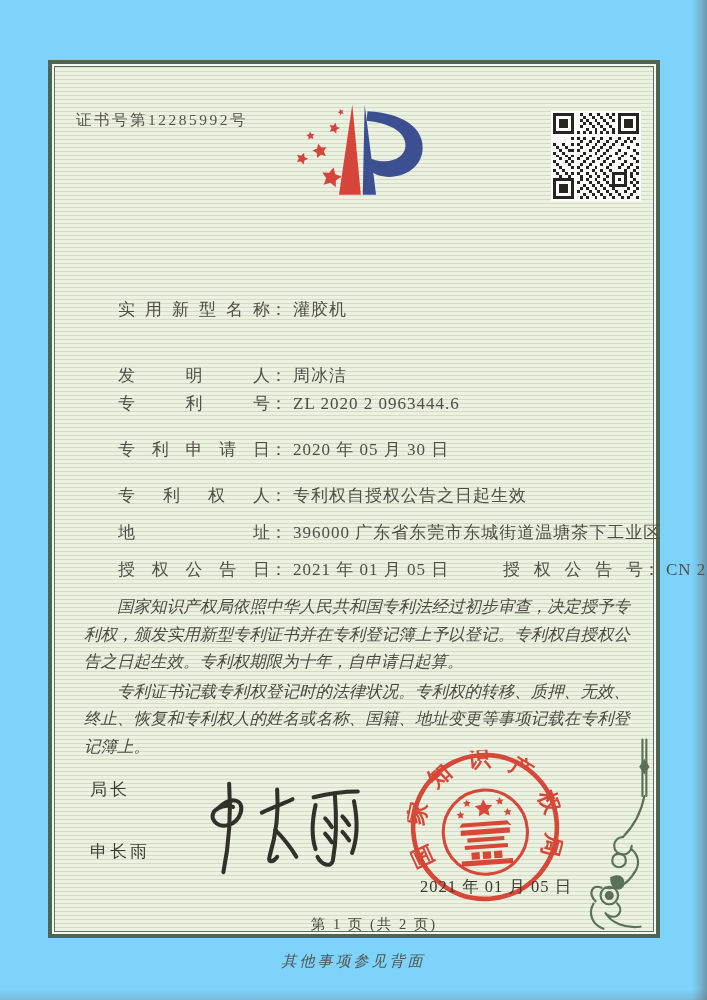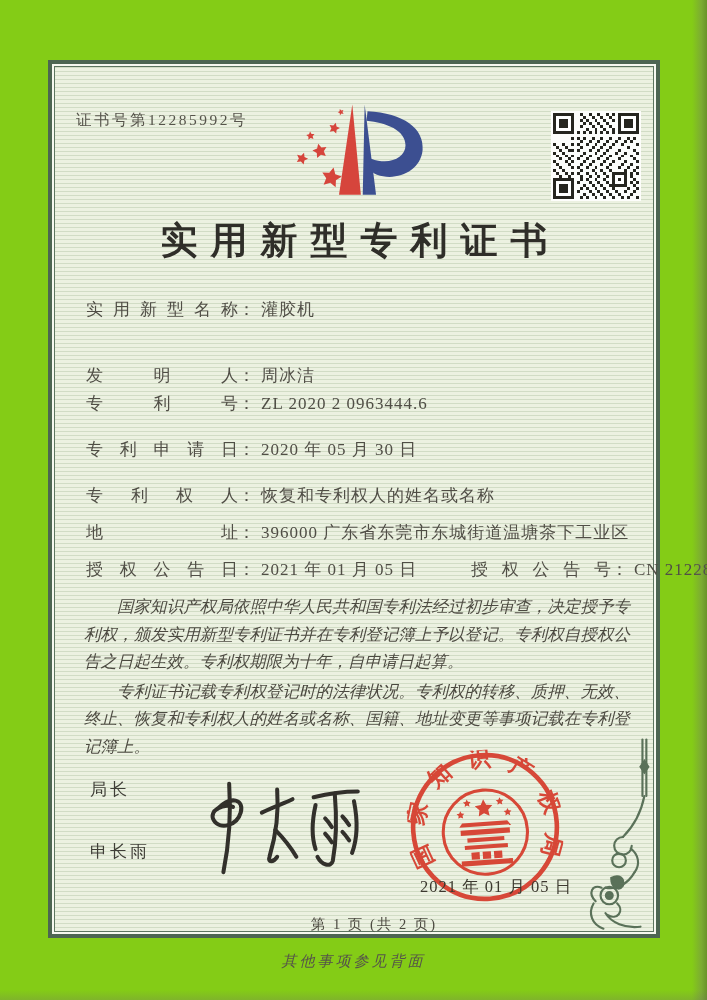--- a/index.html
+++ b/index.html
@@ -1,18 +1,18 @@
 <!DOCTYPE html>
 <html><head>
 <meta charset="utf-8">
 <style>
   html,body{margin:0;padding:0;background:#ffffff;}
   .page{
     position:relative;width:707px;height:1000px;overflow:hidden;
-    background:#84cc16;
+    background:#7dd3fc;
     font-family:"Liberation Serif","DejaVu Serif",serif;
     color:#4d4b43;
   }
   
   .scan-edge-right{position:absolute;right:0;top:0;width:15px;height:100%;z-index:9;
     background:linear-gradient(to right,rgba(0,0,0,0),rgba(110,110,104,.34) 62%,rgba(70,70,66,.42));}
   .scan-edge-bottom{position:absolute;left:0;bottom:0;width:100%;height:10px;z-index:9;
     background:linear-gradient(to bottom,rgba(0,0,0,0),rgba(110,110,104,.25));}
   
   .frame{position:absolute;left:48px;top:60px;width:612px;height:878px;box-sizing:border-box;
@@ -21,21 +21,21 @@
     background-color:#ecf1e1;
     background-image:repeating-linear-gradient(to bottom,rgba(140,166,124,.28) 0 1px,rgba(0,0,0,0) 1px 4px);}
   
   .cert-no{position:absolute;left:76px;top:110px;z-index:2;font-size:15.5px;letter-spacing:2.5px;color:#56544b;}
   .logo{position:absolute;left:282px;top:98px;width:152px;height:108px;z-index:2;}
   .qr{position:absolute;left:551px;top:111px;width:86px;height:86px;z-index:2;background:#fdfdfb;padding:2px;}
   .title{position:absolute;left:48px;top:216px;width:612px;z-index:2;text-align:center;
     font-size:37px;font-weight:700;letter-spacing:13px;text-indent:13px;color:#2f2e29;}
   
   .field-row{position:absolute;left:86px;z-index:2;font-size:17px;white-space:nowrap;color:#504e46;}
-  .flabel{display:inline-block;width:152px;text-align:justify;text-align-last:justify;text-justify:inter-character;vertical-align:bottom;}
+  .flabel{display:inline-block;width:152px;text-align:justify;text-align-last:justify;text-justify:inter-character;vertical-align:bottom;margin-left:32px;}
   .fcolon{display:inline-block;margin-right:6px;}
   .fvalue{letter-spacing:1px;}
   .grant-group{position:absolute;left:385px;top:0;}
   .grant-group .flabel{width:140px;}
   
   .body-text{position:absolute;left:84px;top:594px;width:546px;z-index:2;
     font-size:16.5px;line-height:27.5px;color:#4c4a41;text-align:justify;font-style:italic;font-family:Liberation Mono, monospace;}
   .body-text p{margin:0 0 2px 0;text-indent:33px;}
   
   .officer-title{position:absolute;left:90px;top:778px;z-index:2;font-size:17px;letter-spacing:3px;color:#3f3e37;}
@@ -94,36 +94,35 @@
       <path d="M20,20h5v5h-5z"></path>
     </g>
     <path fill="#ffffff" d="M21,21h3v3h-3z"></path>
     <g fill="#26251f">
       <path d="M22,22h1v1h-1z"></path>
       <path d="M8,6h1v1h-1z M10,6h1v1h-1z M12,6h1v1h-1z M14,6h1v1h-1z M16,6h1v1h-1z M18,6h1v1h-1z M20,6h1v1h-1z M6,8h1v1h-1z M6,10h1v1h-1z M6,12h1v1h-1z M6,14h1v1h-1z M6,16h1v1h-1z M6,18h1v1h-1z M6,20h1v1h-1z"></path>
       <path d="M9,0h1v1h-1z M12,0h1v1h-1z M15,0h1v1h-1z M18,0h1v1h-1z M20,0h1v1h-1z M10,1h1v1h-1z M13,1h1v1h-1z M16,1h1v1h-1z M19,1h1v1h-1z M9,2h1v1h-1z M11,2h1v1h-1z M14,2h1v1h-1z M17,2h1v1h-1z M20,2h1v1h-1z M10,3h1v1h-1z M12,3h1v1h-1z M15,3h1v1h-1z M18,3h1v1h-1z M9,4h1v1h-1z M13,4h1v1h-1z M16,4h1v1h-1z M19,4h1v1h-1z M11,5h1v1h-1z M14,5h1v1h-1z M17,5h1v1h-1z M20,5h1v1h-1z M8,8h1v1h-1z M10,8h1v1h-1z M13,8h1v1h-1z M16,8h1v1h-1z M19,8h1v1h-1z M22,8h1v1h-1z M25,8h1v1h-1z M27,8h1v1h-1z M9,9h1v1h-1z M12,9h1v1h-1z M15,9h1v1h-1z M18,9h1v1h-1z M21,9h1v1h-1z M24,9h1v1h-1z M26,9h1v1h-1z M0,10h1v1h-1z M3,10h1v1h-1z M8,10h1v1h-1z M11,10h1v1h-1z M14,10h1v1h-1z M17,10h1v1h-1z M20,10h1v1h-1z M23,10h1v1h-1z M28,10h1v1h-1z M1,11h1v1h-1z M4,11h1v1h-1z M9,11h1v1h-1z M13,11h1v1h-1z M16,11h1v1h-1z M19,11h1v1h-1z M25,11h1v1h-1z M2,12h1v1h-1z M5,12h1v1h-1z M8,12h1v1h-1z M12,12h1v1h-1z M15,12h1v1h-1z M18,12h1v1h-1z M22,12h1v1h-1z M27,12h1v1h-1z M0,13h1v1h-1z M3,13h1v1h-1z M10,13h1v1h-1z M14,13h1v1h-1z M17,13h1v1h-1z M21,13h1v1h-1z M24,13h1v1h-1z M28,13h1v1h-1z M1,14h1v1h-1z M4,14h1v1h-1z M9,14h1v1h-1z M12,14h1v1h-1z M16,14h1v1h-1z M19,14h1v1h-1z M23,14h1v1h-1z M26,14h1v1h-1z M2,15h1v1h-1z M5,15h1v1h-1z M8,15h1v1h-1z M11,15h1v1h-1z M15,15h1v1h-1z M18,15h1v1h-1z M22,15h1v1h-1z M27,15h1v1h-1z M0,16h1v1h-1z M4,16h1v1h-1z M10,16h1v1h-1z M13,16h1v1h-1z M17,16h1v1h-1z M20,16h1v1h-1z M24,16h1v1h-1z M28,16h1v1h-1z M1,17h1v1h-1z M5,17h1v1h-1z M9,17h1v1h-1z M12,17h1v1h-1z M16,17h1v1h-1z M19,17h1v1h-1z M23,17h1v1h-1z M26,17h1v1h-1z M2,18h1v1h-1z M8,18h1v1h-1z M11,18h1v1h-1z M14,18h1v1h-1z M18,18h1v1h-1z M22,18h1v1h-1z M25,18h1v1h-1z M28,18h1v1h-1z M0,19h1v1h-1z M3,19h1v1h-1z M9,19h1v1h-1z M13,19h1v1h-1z M16,19h1v1h-1z M19,19h1v1h-1z M24,19h1v1h-1z M27,19h1v1h-1z M1,20h1v1h-1z M4,20h1v1h-1z M8,20h1v1h-1z M11,20h1v1h-1z M14,20h1v1h-1z M17,20h1v1h-1z M26,20h1v1h-1z M28,20h1v1h-1z M2,21h1v1h-1z M5,21h1v1h-1z M9,21h1v1h-1z M12,21h1v1h-1z M15,21h1v1h-1z M18,21h1v1h-1z M26,21h1v1h-1z M9,22h1v1h-1z M11,22h1v1h-1z M14,22h1v1h-1z M17,22h1v1h-1z M27,22h1v1h-1z M8,23h1v1h-1z M12,23h1v1h-1z M15,23h1v1h-1z M18,23h1v1h-1z M26,23h1v1h-1z M28,23h1v1h-1z M10,24h1v1h-1z M13,24h1v1h-1z M16,24h1v1h-1z M19,24h1v1h-1z M27,24h1v1h-1z M9,25h1v1h-1z M11,25h1v1h-1z M14,25h1v1h-1z M17,25h1v1h-1z M20,25h1v1h-1z M25,25h1v1h-1z M28,25h1v1h-1z M8,26h1v1h-1z M12,26h1v1h-1z M15,26h1v1h-1z M18,26h1v1h-1z M21,26h1v1h-1z M24,26h1v1h-1z M27,26h1v1h-1z M10,27h1v1h-1z M13,27h1v1h-1z M16,27h1v1h-1z M19,27h1v1h-1z M22,27h1v1h-1z M26,27h1v1h-1z M9,28h1v1h-1z M11,28h1v1h-1z M14,28h1v1h-1z M17,28h1v1h-1z M20,28h1v1h-1z M23,28h1v1h-1z M25,28h1v1h-1z M28,28h1v1h-1z"></path>
     </g>
   </svg>
 
-  <div class="title">实用新型专利证书</div>
 
   <div class="field-row" style="top:298px">
     <span class="flabel">实用新型名称</span><span class="fcolon">：</span><span class="fvalue">灌胶机</span>
   </div>
   <div class="field-row" style="top:364px">
     <span class="flabel">发明人</span><span class="fcolon">：</span><span class="fvalue">周冰洁</span>
   </div>
   <div class="field-row" style="top:392px">
     <span class="flabel">专利号</span><span class="fcolon">：</span><span class="fvalue">ZL 2020 2 0963444.6</span>
   </div>
   <div class="field-row" style="top:438px">
     <span class="flabel">专利申请日</span><span class="fcolon">：</span><span class="fvalue">2020 年 05 月 30 日</span>
   </div>
   <div class="field-row" style="top:484px">
-    <span class="flabel">专利权人</span><span class="fcolon">：</span><span class="fvalue">恢复和专利权人的姓名或名称</span>
+    <span class="flabel">专利权人</span><span class="fcolon">：</span><span class="fvalue">专利权自授权公告之日起生效</span>
   </div>
   <div class="field-row" style="top:521px">
     <span class="flabel">地址</span><span class="fcolon">：</span><span class="fvalue">396000 广东省东莞市东城街道温塘茶下工业区</span>
   </div>
   <div class="field-row" style="top:558px;width:560px">
     <span class="flabel">授权公告日</span><span class="fcolon">：</span><span class="fvalue">2021 年 01 月 05 日</span>
     <span class="grant-group">
       <span class="flabel">授权公告号</span><span class="fcolon">：</span><span class="fvalue">CN 212284700 U</span>
     </span>
   </div>

